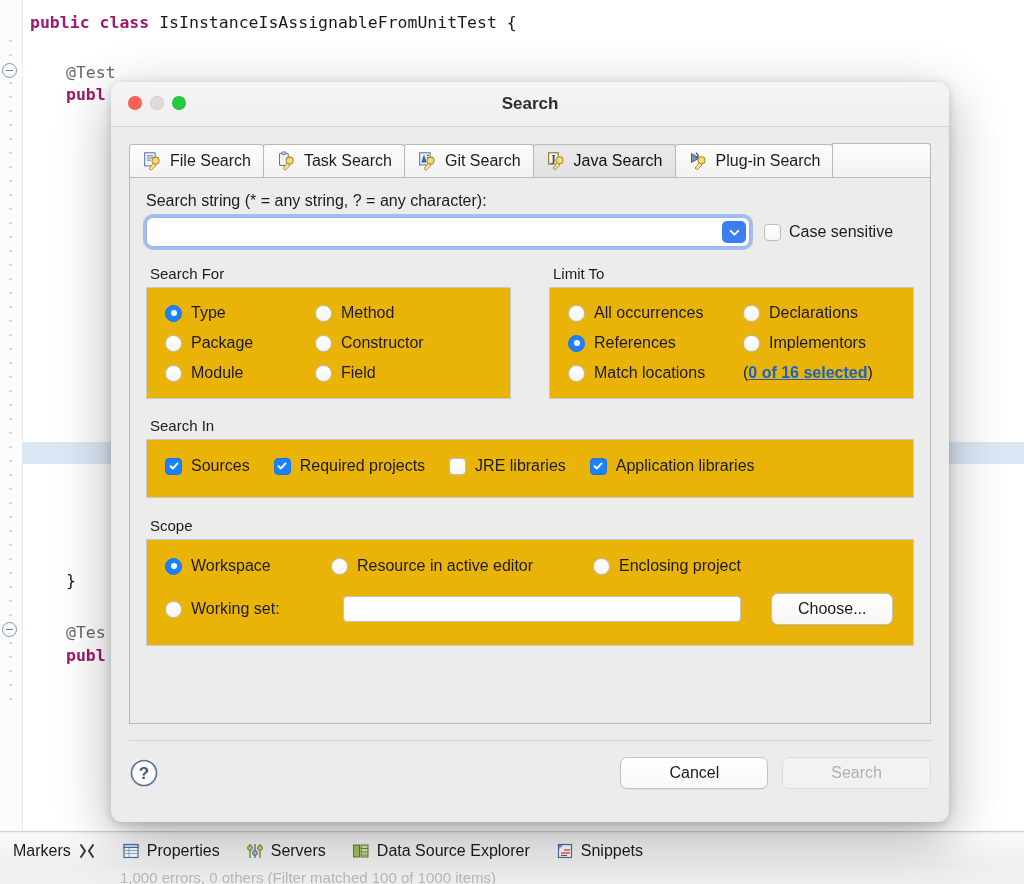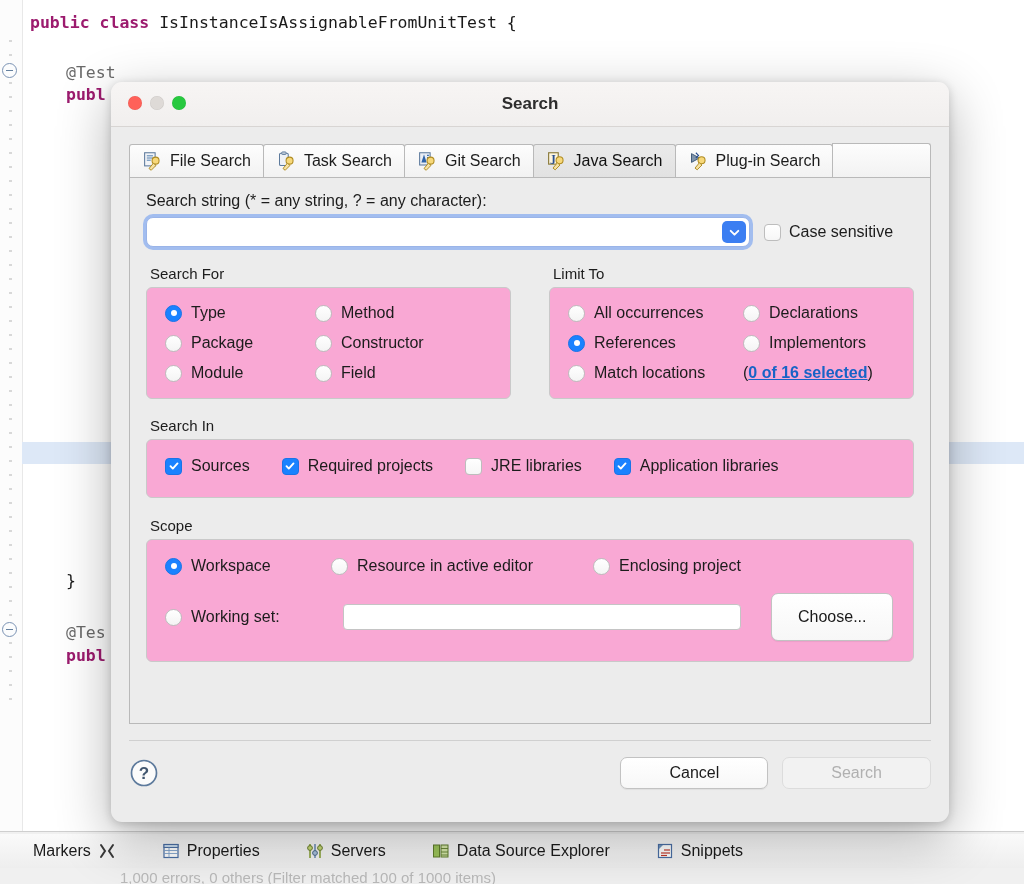--- a/index.html
+++ b/index.html
@@ -51,21 +51,21 @@
     position:absolute;left:0;bottom:0;width:1024px;height:52px;
     background:#f0f0f0;border-top:1px solid #cfcfcf;
   }
   #bottom-tabs{
     position:absolute;left:0;top:2px;height:34px;width:1024px;
     display:flex;align-items:center;gap:0px;
     background:linear-gradient(#fafafa,#eeeeee);
   }
   .vtab{
     display:flex;align-items:center;gap:7px;height:34px;padding:0 13px;
-    font-size:16px;color:#1b1b1b;white-space:nowrap;margin-left:20px;
+    font-size:16px;color:#1b1b1b;white-space:nowrap;
   }
   .tiny-icon{width:18px;height:18px;flex:none;display:block;}
   .status-line{
     position:absolute;left:0;bottom:-2px;width:1024px;
     font-size:15px;color:#b9b9b9;padding-left:120px;box-sizing:border-box;
     white-space:nowrap;overflow:hidden;
   }
 
   
   #dialog{
@@ -135,21 +135,21 @@
   }
   .combo-btn{
     position:absolute;right:3px;top:3px;width:24px;height:22px;border-radius:5px;
     background:#3b7ef2;display:flex;align-items:center;justify-content:center;
   }
   .combo-btn svg{display:block;}
   .cs-row{display:flex;align-items:center;gap:8px;}
 
   
   .group{
-    border:1px solid #c9c9c9;border-radius:6px;background:#f9a8d4;
+    border:1px solid #c9c9c9;border-radius:0;background:#eab308;
     box-sizing:border-box;
   }
   .group-title{
     font-size:15px;color:#1c1c1c;margin:0 0 5px 4px;
   }
   .grid-2{display:grid;grid-template-columns:150px 1fr;row-gap:12px;}
   .grid-2-r{display:grid;grid-template-columns:175px 1fr;row-gap:12px;}
 
   .opt{display:flex;align-items:center;gap:9px;font-size:16px;color:#1c1c1c;white-space:nowrap;}
   .radio{
@@ -488,21 +488,21 @@
                 <span class="paren">)</span>
               </div>
             </div>
           </div>
         </div>
       </div>
 
       <div style="margin-top:18px">
         <div class="group-title">Search In</div>
         <div class="group" style="padding:17px 18px 22px 18px;">
-          <div style="display:flex;align-items:center;gap:32px;">
+          <div style="display:flex;align-items:center;gap:24px;">
             <div class="opt">
               <span class="cbox on">
                   <svg width="12" height="12" viewBox="0 0 12 12">
                     <path d="M2.5 6.2 L4.8 8.6 L9.5 3.4" fill="none" stroke="#fff" stroke-width="1.9" stroke-linecap="round" stroke-linejoin="round"></path>
                   </svg>
                 </span>
               <span>Sources</span>
             </div>
             <div class="opt">
               <span class="cbox on">
@@ -544,21 +544,21 @@
                 <span class="radio"></span>
                 <span>Enclosing project</span>
               </div>
           </div>
           <div style="display:flex;align-items:center;gap:12px;margin-top:18px">
             <div class="opt" style="width:166px">
                 <span class="radio"></span>
                 <span>Working set:</span>
               </div>
             <input class="txtfield" style="width: 398px;" type="text" value="">
-            <button class="btn" style="margin-left:18px;padding:14px 26px">Choose...</button>
+            <button class="btn" style="margin-left:18px;padding:6px 26px">Choose...</button>
           </div>
         </div>
       </div>
 
     </div>
   </div>
 
   <div id="dlg-sep"></div>
 
   <div id="dlg-footer">

